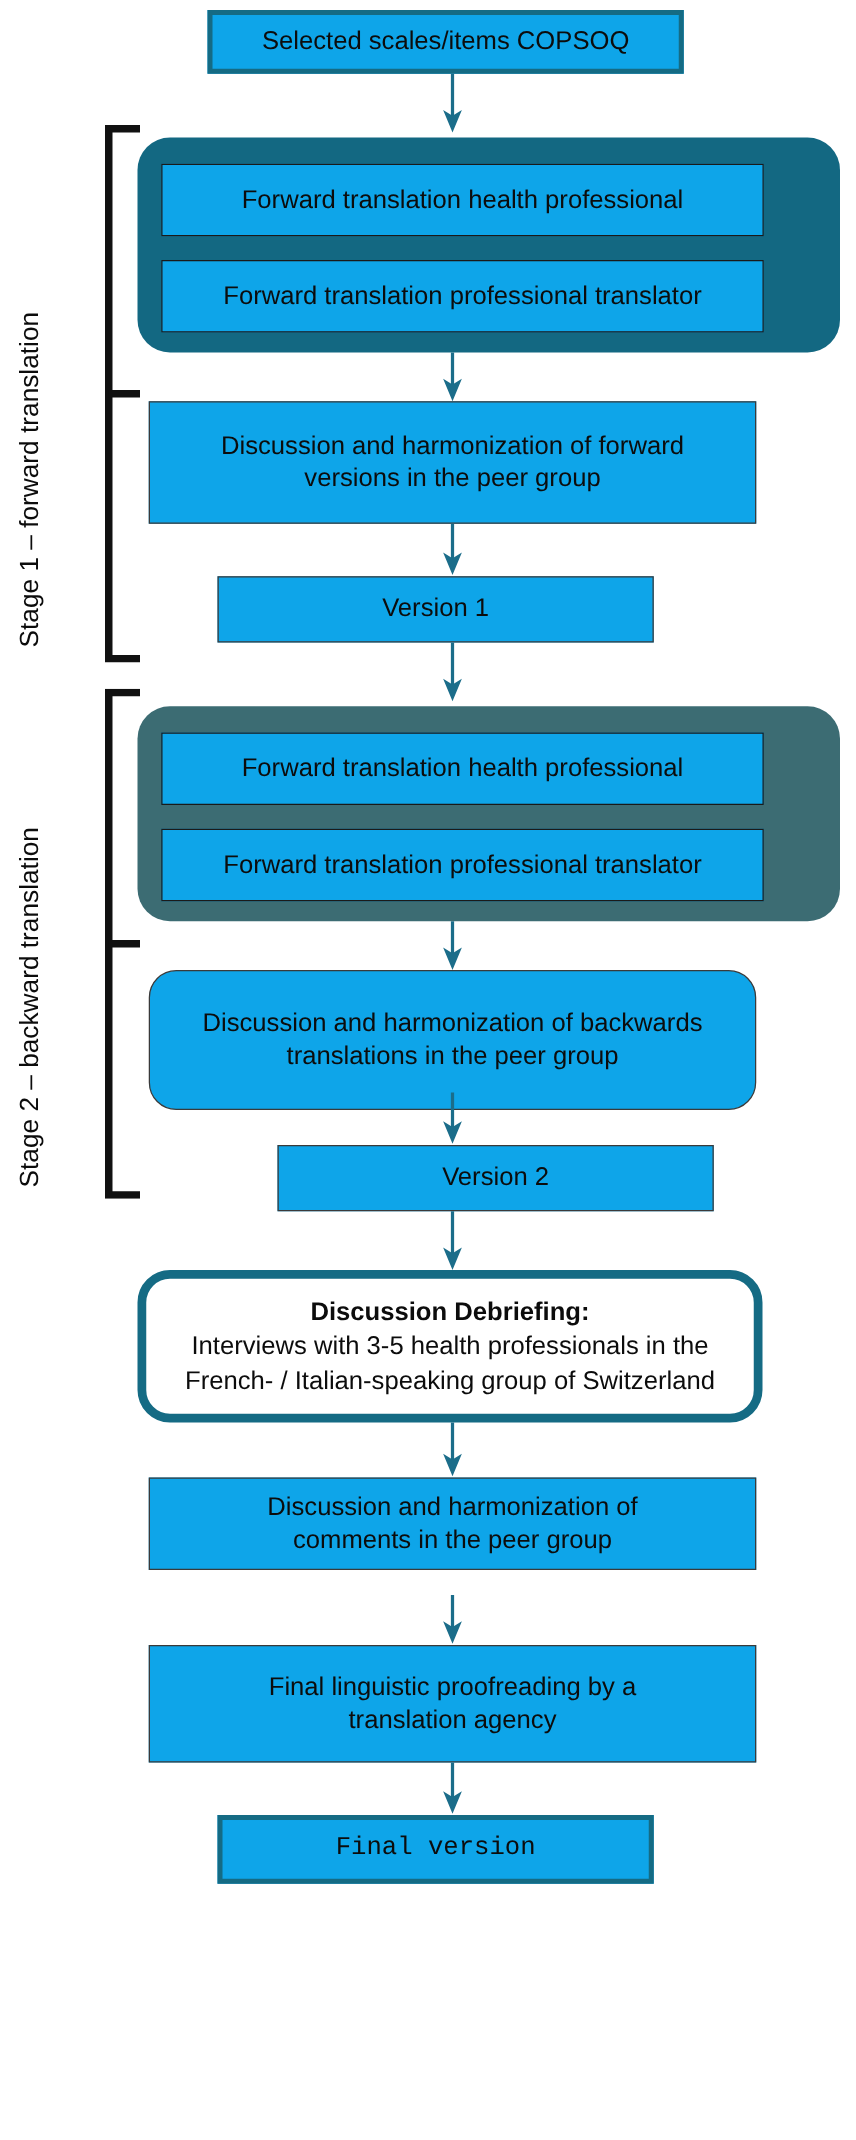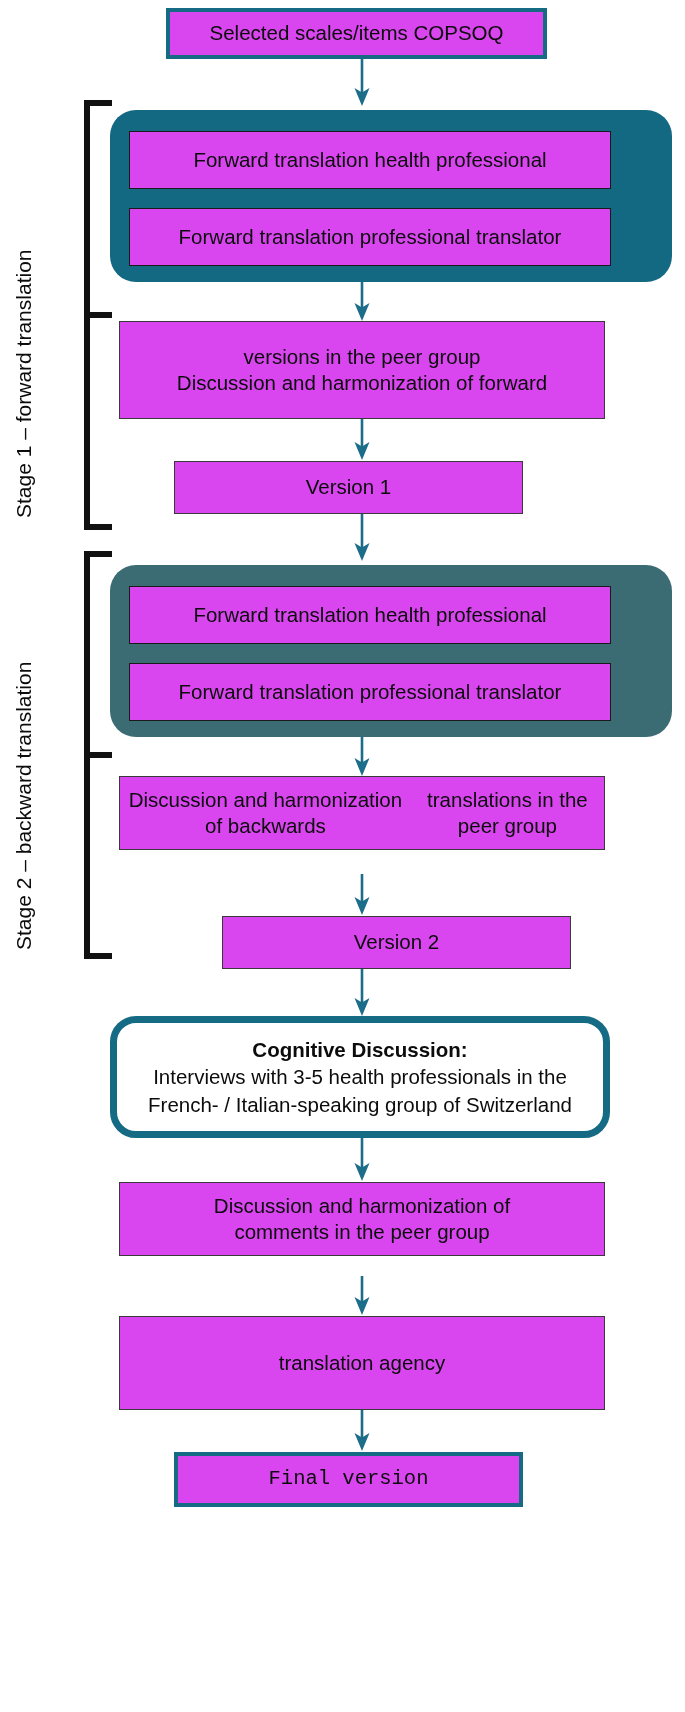--- a/index.html
+++ b/index.html
@@ -1,20 +1,20 @@
 <!DOCTYPE html>
 <html><head>
 <meta charset="utf-8">
 <style>
   html,body{margin:0;padding:0;background:#ffffff;}
   body{width:685px;height:1712px;position:relative;overflow:hidden;
        font-family:"Liberation Sans",sans-serif;color:#000;}
 
   
-  .node{position:absolute;box-sizing:border-box;background:#d946ef;
+  .node{position:absolute;box-sizing:border-box;background:#0ea5e9;
         display:flex;align-items:center;justify-content:center;text-align:center;
         font-size:20.5px;line-height:1.28;color:#0c0c0c;}
   .thin{border:1.6px solid #3a3a3a;}
   .accent{border:4.5px solid #156b84;}
   .inner{border:1.8px solid #1a1a1a;}
 
   
   .group{position:absolute;box-sizing:border-box;}
   .group.s1{background:#136882;border-radius:26px;}
   .group.s2{background:#3c6c73;border-radius:26px;}
@@ -71,22 +71,22 @@
 </div>
 
 <div class="arrow" style="left:350px;top:282px;height:40px;">
   <svg width="24" height="40" viewBox="0 0 24 40">
     <line x1="12" y1="0" x2="12" y2="30" stroke="#1b6d8a" stroke-width="2.6"></line>
     <path d="M12 39 L4.5 21 L12 25.5 L19.5 21 Z" fill="#1b6d8a"></path>
   </svg>
 </div>
 
 <div class="node thin" style="left:119px;top:321px;width:486px;height:98px;flex-direction:column;">
+  <span>Discussion and harmonization of forward</span>
   <span>versions in the peer group</span>
-  <span>Discussion and harmonization of forward</span>
 </div>
 
 <div class="arrow" style="left:350px;top:419px;height:42px;">
   <svg width="24" height="42" viewBox="0 0 24 42">
     <line x1="12" y1="0" x2="12" y2="32" stroke="#1b6d8a" stroke-width="2.6"></line>
     <path d="M12 41 L4.5 23 L12 27.5 L19.5 23 Z" fill="#1b6d8a"></path>
   </svg>
 </div>
 
 <div class="node thin" style="left:174px;top:461px;width:349px;height:53px;">
@@ -118,21 +118,21 @@
   <span>Forward translation professional translator</span>
 </div>
 
 <div class="arrow" style="left:350px;top:737px;height:40px;">
   <svg width="24" height="40" viewBox="0 0 24 40">
     <line x1="12" y1="0" x2="12" y2="30" stroke="#1b6d8a" stroke-width="2.6"></line>
     <path d="M12 39 L4.5 21 L12 25.5 L19.5 21 Z" fill="#1b6d8a"></path>
   </svg>
 </div>
 
-<div class="node thin" style="left:119px;top:776px;width:486px;height:74px;flex-direction:row;">
+<div class="node thin" style="left:119px;top:776px;width:486px;height:112px;flex-direction:column;border-radius:22px;">
   <span>Discussion and harmonization of backwards</span>
   <span>translations in the peer group</span>
 </div>
 
 <div class="arrow" style="left:350px;top:874px;height:42px;">
   <svg width="24" height="42" viewBox="0 0 24 42">
     <line x1="12" y1="0" x2="12" y2="32" stroke="#1b6d8a" stroke-width="2.6"></line>
     <path d="M12 41 L4.5 23 L12 27.5 L19.5 23 Z" fill="#1b6d8a"></path>
   </svg>
 </div>
@@ -142,21 +142,21 @@
 </div>
 
 <div class="arrow" style="left:350px;top:969px;height:48px;">
   <svg width="24" height="48" viewBox="0 0 24 48">
     <line x1="12" y1="0" x2="12" y2="38" stroke="#1b6d8a" stroke-width="2.6"></line>
     <path d="M12 47 L4.5 29 L12 33.5 L19.5 29 Z" fill="#1b6d8a"></path>
   </svg>
 </div>
 
 <div class="outline-round" style="left:110px;top:1016px;width:500px;height:122px;">
-  <span class="hd">Cognitive Discussion:</span>
+  <span class="hd">Discussion Debriefing:</span>
   <span>Interviews with 3-5 health professionals in the</span>
   <span>French- / Italian-speaking group of Switzerland</span>
 </div>
 
 <div class="arrow" style="left:350px;top:1138px;height:44px;">
   <svg width="24" height="44" viewBox="0 0 24 44">
     <line x1="12" y1="0" x2="12" y2="34" stroke="#1b6d8a" stroke-width="2.6"></line>
     <path d="M12 43 L4.5 25 L12 29.5 L19.5 25 Z" fill="#1b6d8a"></path>
   </svg>
 </div>
@@ -167,20 +167,21 @@
 </div>
 
 <div class="arrow" style="left:350px;top:1276px;height:40px;">
   <svg width="24" height="40" viewBox="0 0 24 40">
     <line x1="12" y1="0" x2="12" y2="30" stroke="#1b6d8a" stroke-width="2.6"></line>
     <path d="M12 39 L4.5 21 L12 25.5 L19.5 21 Z" fill="#1b6d8a"></path>
   </svg>
 </div>
 
 <div class="node thin" style="left:119px;top:1316px;width:486px;height:94px;flex-direction:column;">
+  <span>Final linguistic proofreading by a</span>
   <span>translation agency</span>
 </div>
 
 <div class="arrow" style="left:350px;top:1410px;height:42px;">
   <svg width="24" height="42" viewBox="0 0 24 42">
     <line x1="12" y1="0" x2="12" y2="32" stroke="#1b6d8a" stroke-width="2.6"></line>
     <path d="M12 41 L4.5 23 L12 27.5 L19.5 23 Z" fill="#1b6d8a"></path>
   </svg>
 </div>
 

